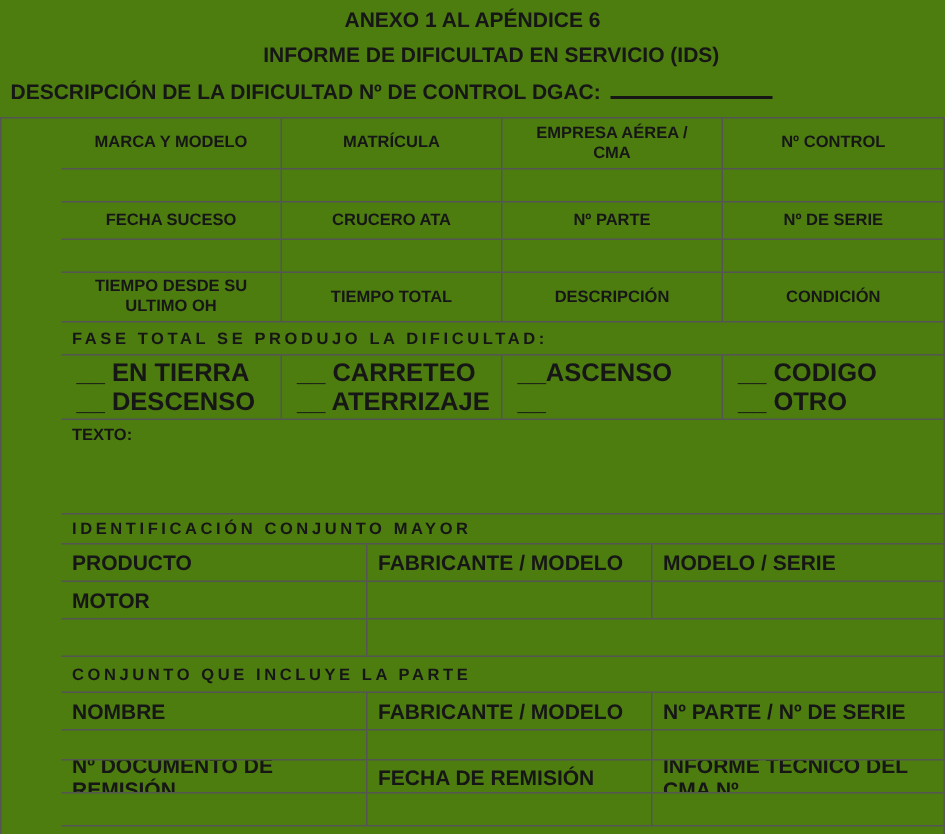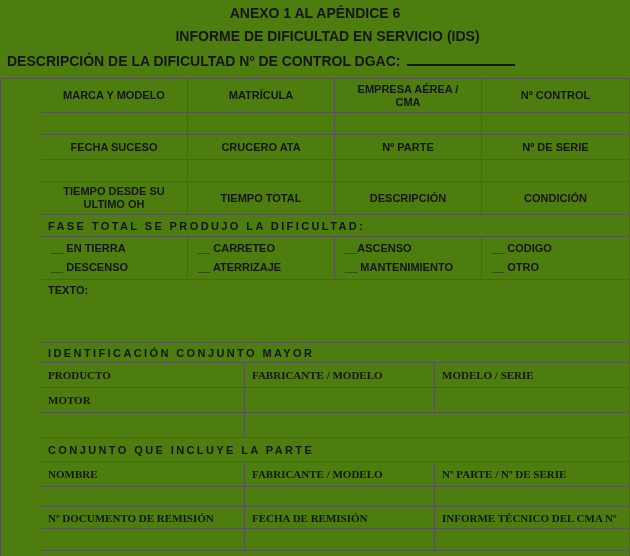--- a/index.html
+++ b/index.html
@@ -24,24 +24,24 @@
   .row { display:grid; box-sizing:border-box; border-bottom:1px solid #555;margin-left:40px; }
   .row > div { border-right:1px solid #555; box-sizing:border-box; overflow:hidden; }
   .row > div:last-child { border-right:none; }
   .c4 { grid-template-columns:repeat(4, 1fr); }
   .c3 { grid-template-columns:204px 190px 1fr; }
   .c1 { grid-template-columns:1fr; }
 
   .hc { display:flex; align-items:center; justify-content:center; text-align:center;
         font-size:11px; line-height:13px; padding:0 10px; }
   .hc.tight { padding:0 20px; }
-  .lc { display:flex; align-items:center; font-size:11px; padding:0 7px;font-family:Liberation Serif, serif; }
+  .lc { display:flex; align-items:center; font-size:14px; padding:0 7px; }
   .sec { display:flex; align-items:center; font-size:11px; letter-spacing:2.4px;
          padding:0 7px; white-space:nowrap; }
-  .opt { font-size:11px; line-height:19px; padding:2px 0 0 10px; }
+  .opt { font-size:17px; line-height:19px; padding:2px 0 0 10px; }
   .texto { font-size:11px; padding:4px 7px; }
   .norb { border-bottom:none !important; }
 </style>
 </head>
 <body>
 
 <div class="page">
 
   <div class="doc-header">
     <div class="title">ANEXO 1 AL APÉNDICE 6</div>

